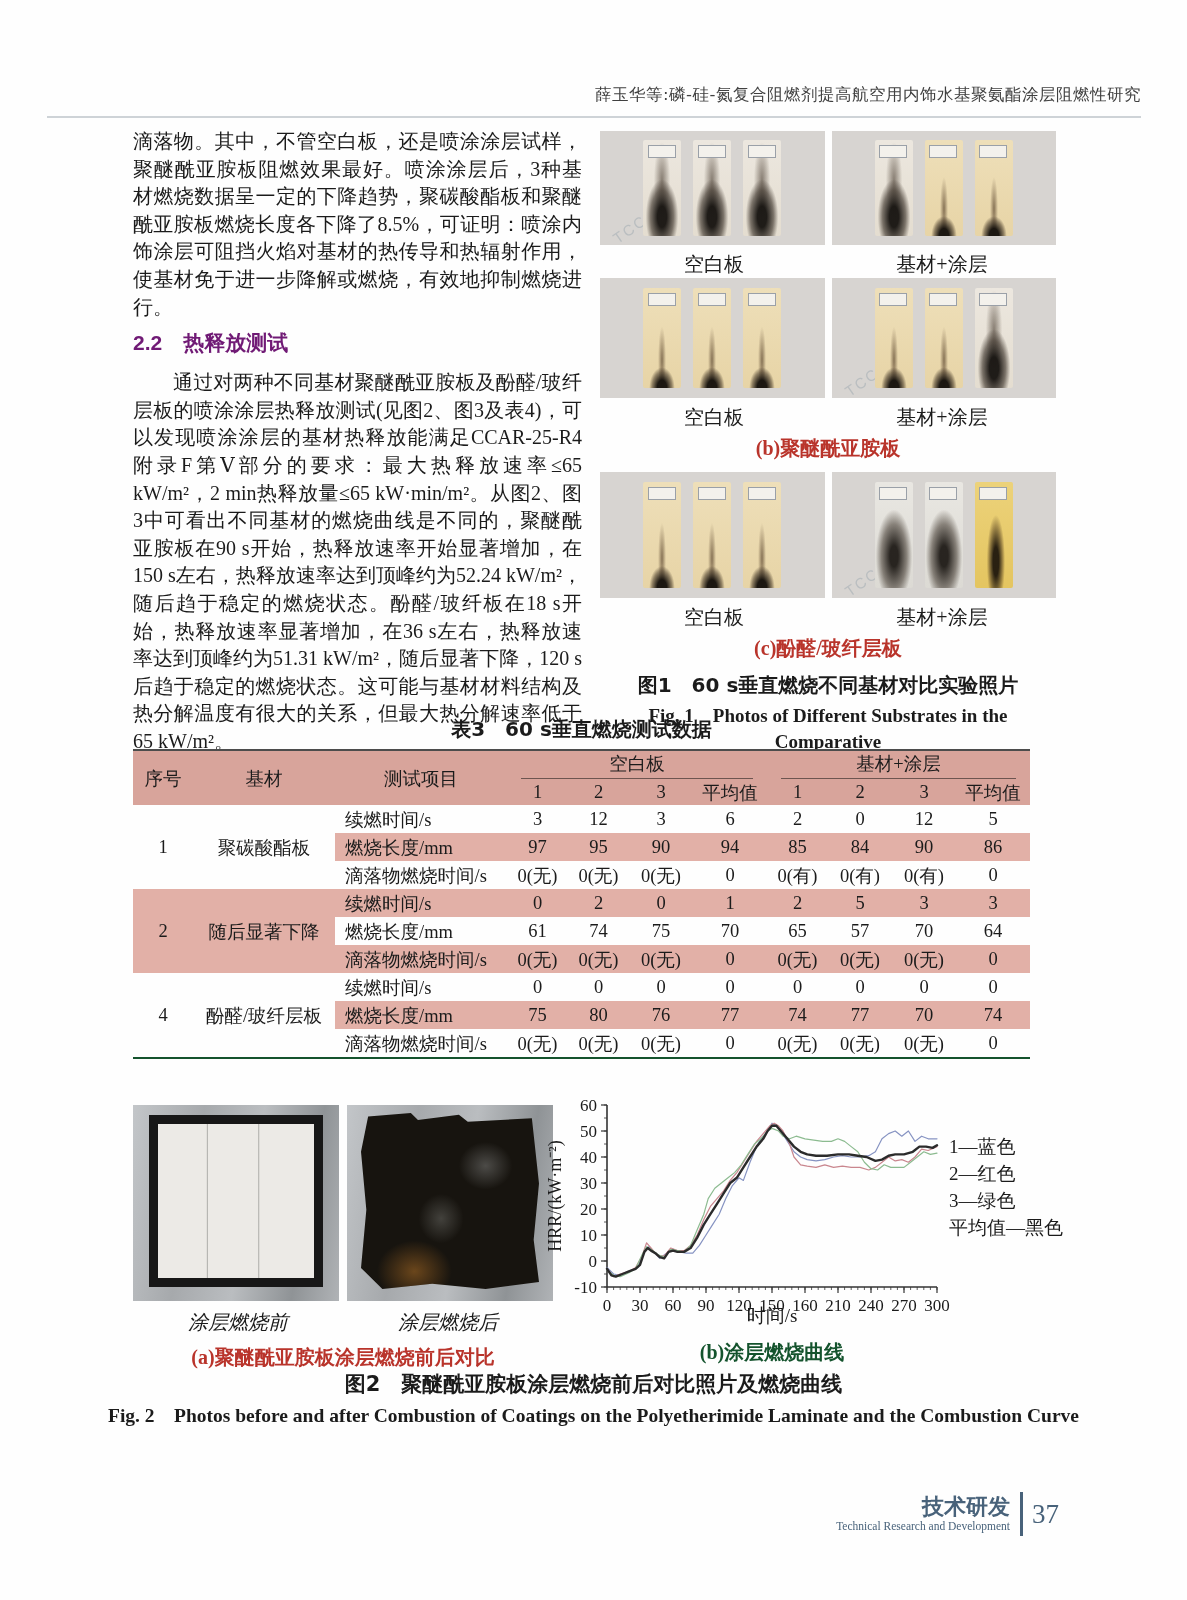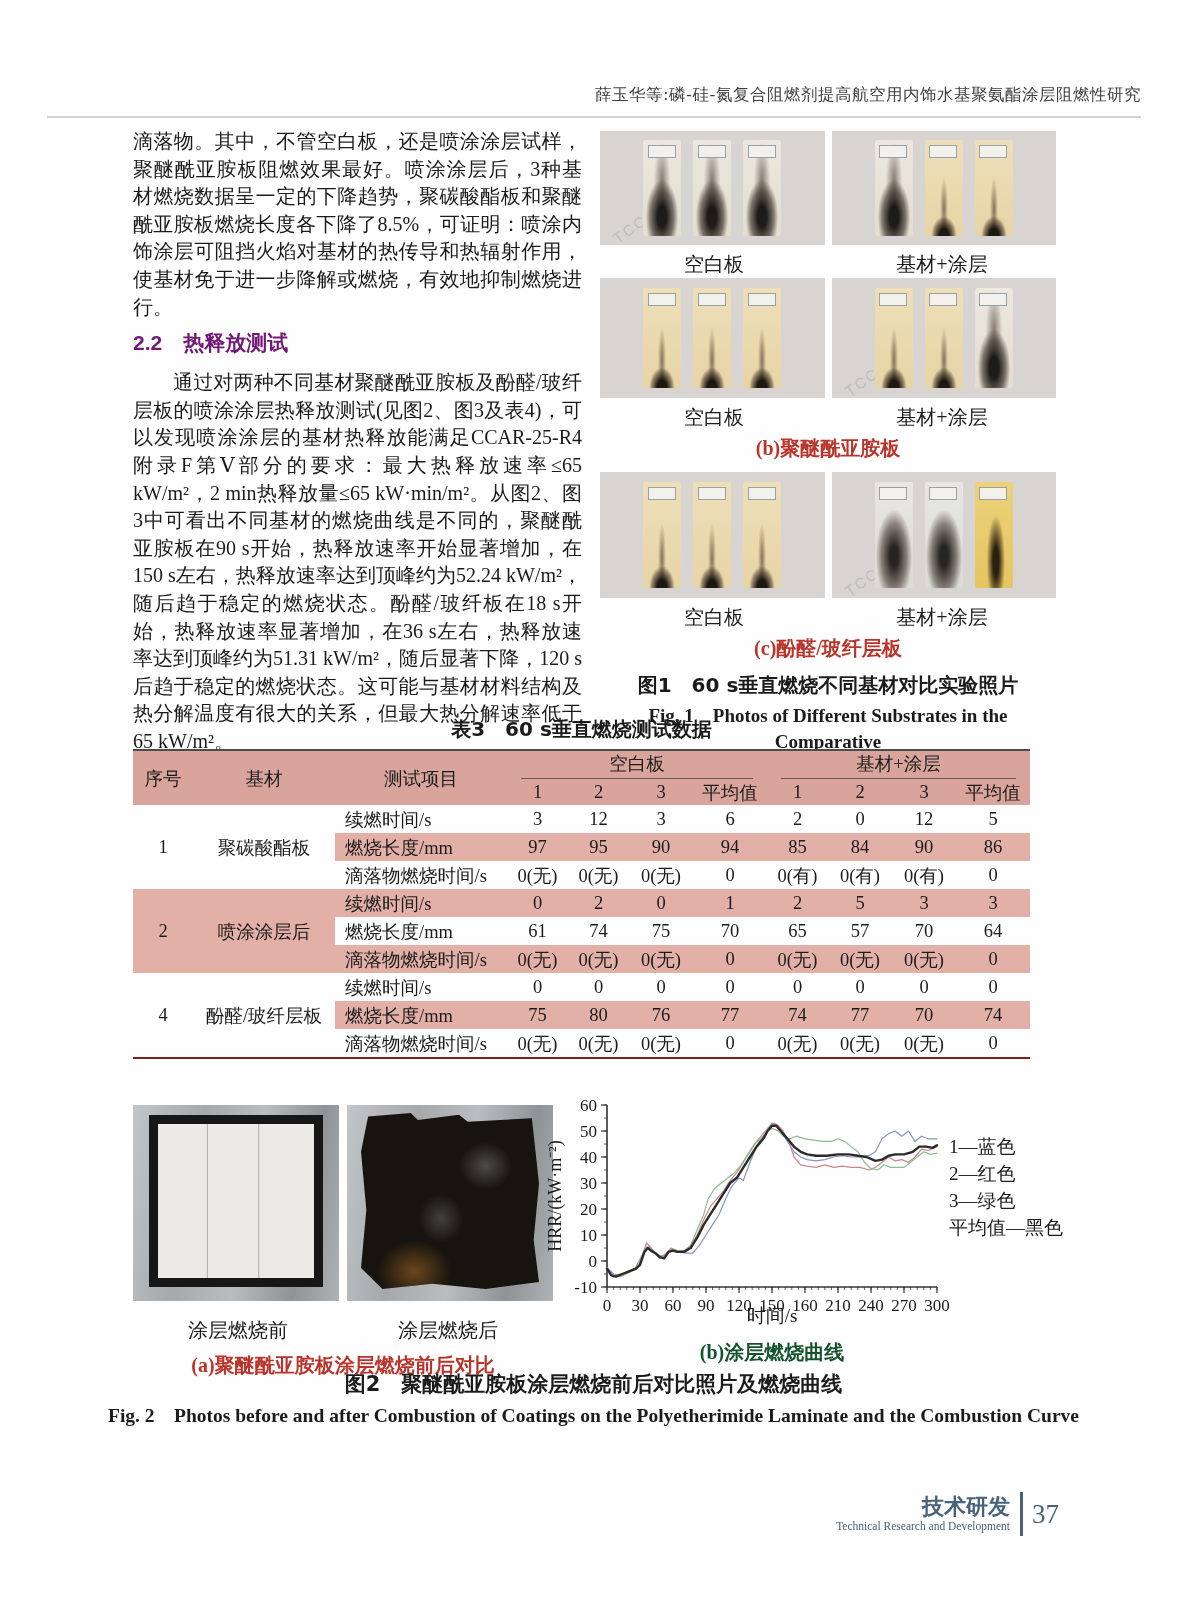--- a/index.html
+++ b/index.html
@@ -41,21 +41,21 @@
      linear-gradient(#ecd27a,#e4c560);}
   .f1-labels{display:flex;margin-top:6px;}
   .f1-labels span{flex:1;text-align:center;font-size:20px;}
   .f1-cap{margin:4px 0 10px 0;text-align:center;font-weight:bold;font-size:20px;color:#b9342b;}
   .figcap-zh{margin-top:10px;text-align:center;font-family:"DejaVu Sans","Liberation Sans",sans-serif;
              font-weight:bold;font-size:20px;}
   .figcap-en{margin-top:4px;text-align:center;font-weight:bold;font-size:19px;line-height:26px;}
   
   .t3wrap{position:absolute;left:133px;top:716px;width:897px;}
   .t3{width:897px;table-layout:fixed;border-collapse:collapse;margin-top:6px;
-      border-top:2px solid #4c4c4c;border-bottom:2px solid #7f1d1d;font-size:18.5px;}
+      border-top:2px solid #4c4c4c;border-bottom:2px solid #14532d;font-size:18.5px;}
   .t3 th,.t3 td{padding:0;text-align:center;font-weight:normal;height:28px;}
   .t3 thead th{background:#d8a49b;}
   .t3 .grpline{margin:0 14px;border-bottom:1px solid #6d5550;padding-bottom:2px;}
   .t3 tr.pink td{background:#e2b0a7;}
   .t3 tr.white td{background:#fefefe;}
   .t3 td.mpink{background:#e2b0a7 !important;}
   .t3 td.mwhite{background:#fefefe !important;}
   .t3 td.item{text-align:left;padding-left:10px;}
   
   .f2L{position:absolute;left:133px;top:1105px;width:420px;}
@@ -65,21 +65,21 @@
   .f2-frame{position:absolute;inset:10px 16px 14px 16px;border:9px solid #171717;
             background:linear-gradient(90deg,#eceae6 31%,#a8a8a4 31.6%,#eceae6 32.2%,
                        #eceae6 64%,#a8a8a4 64.6%,#eceae6 65.2%);}
   .f2-char{position:absolute;inset:8px 14px 12px 14px;background:
       radial-gradient(30% 25% at 30% 90%, rgba(190,120,40,.5), rgba(190,120,40,0) 70%),
       radial-gradient(20% 18% at 70% 30%, rgba(120,120,118,.55), rgba(120,120,118,0) 75%),
       radial-gradient(18% 20% at 45% 60%, rgba(110,110,105,.5), rgba(110,110,105,0) 70%),
       #17140f;
       clip-path:polygon(4% 2%,28% 0%,32% 4%,55% 1%,60% 5%,96% 3%,100% 40%,97% 72%,100% 96%,
                 70% 100%,40% 97%,12% 100%,0% 88%,3% 55%,0% 22%);}
-  .f2-labels{display:flex;margin-top:16px;}
+  .f2-labels{display:flex;margin-top:8px;font-style:italic;}
   .f2-labels span{flex:1;text-align:center;font-size:20px;}
   .f2-capA{margin-top:8px;text-align:center;font-weight:bold;font-size:20px;color:#b9342b;}
   .chartbox{position:absolute;left:545px;top:1093px;width:540px;height:260px;}
   .legend{position:absolute;left:404px;top:40px;font-size:19px;line-height:27px;color:#1b1b1b;white-space:nowrap;}
   .xlabel{position:absolute;left:62px;top:210px;width:330px;text-align:center;font-size:19px;}
   .f2-capB{position:absolute;left:62px;top:246px;width:330px;text-align:center;
            font-weight:bold;font-size:20px;color:#14532d;}
   .f2caps{position:absolute;left:0;width:1187px;text-align:center;}
   .f2caps.zh{top:1370px;font-family:"DejaVu Sans","Liberation Sans",sans-serif;font-weight:bold;font-size:21px;}
   .f2caps.en{top:1402px;font-weight:bold;font-size:19.5px;}
@@ -246,21 +246,21 @@
             <td>0(无)</td>
             <td>0(无)</td>
             <td>0</td>
             <td>0(有)</td>
             <td>0(有)</td>
             <td>0(有)</td>
             <td>0</td>
           </tr>
           <tr class="pink">
             <td rowspan="3" class="mpink">2</td>
-            <td rowspan="3" class="mpink">喷涂涂层后</td>
+            <td rowspan="3" class="mpink">随后显著下降</td>
             <td class="item">续燃时间/s</td>
             <td>0</td>
             <td>2</td>
             <td>0</td>
             <td>1</td>
             <td>2</td>
             <td>5</td>
             <td>3</td>
             <td>3</td>
           </tr>

